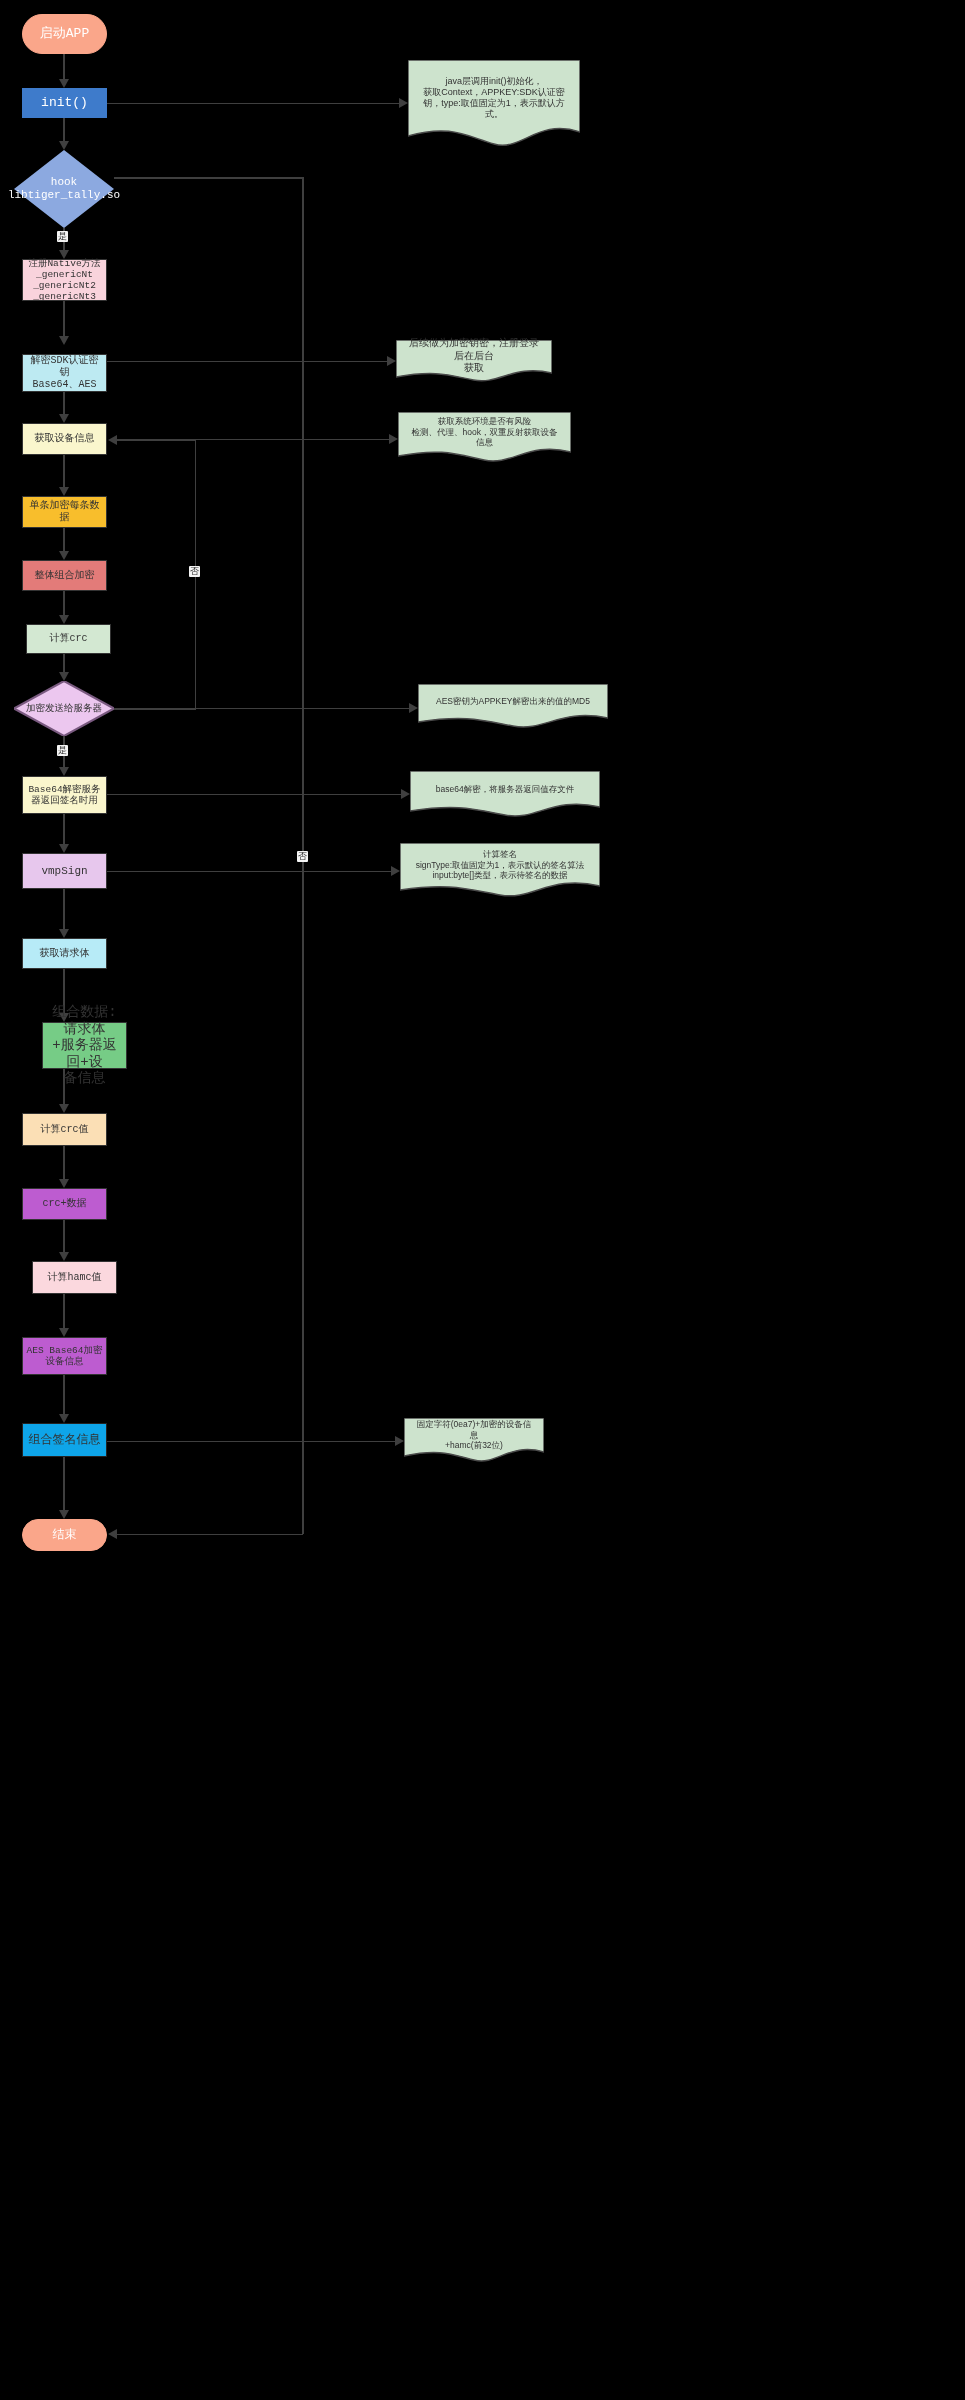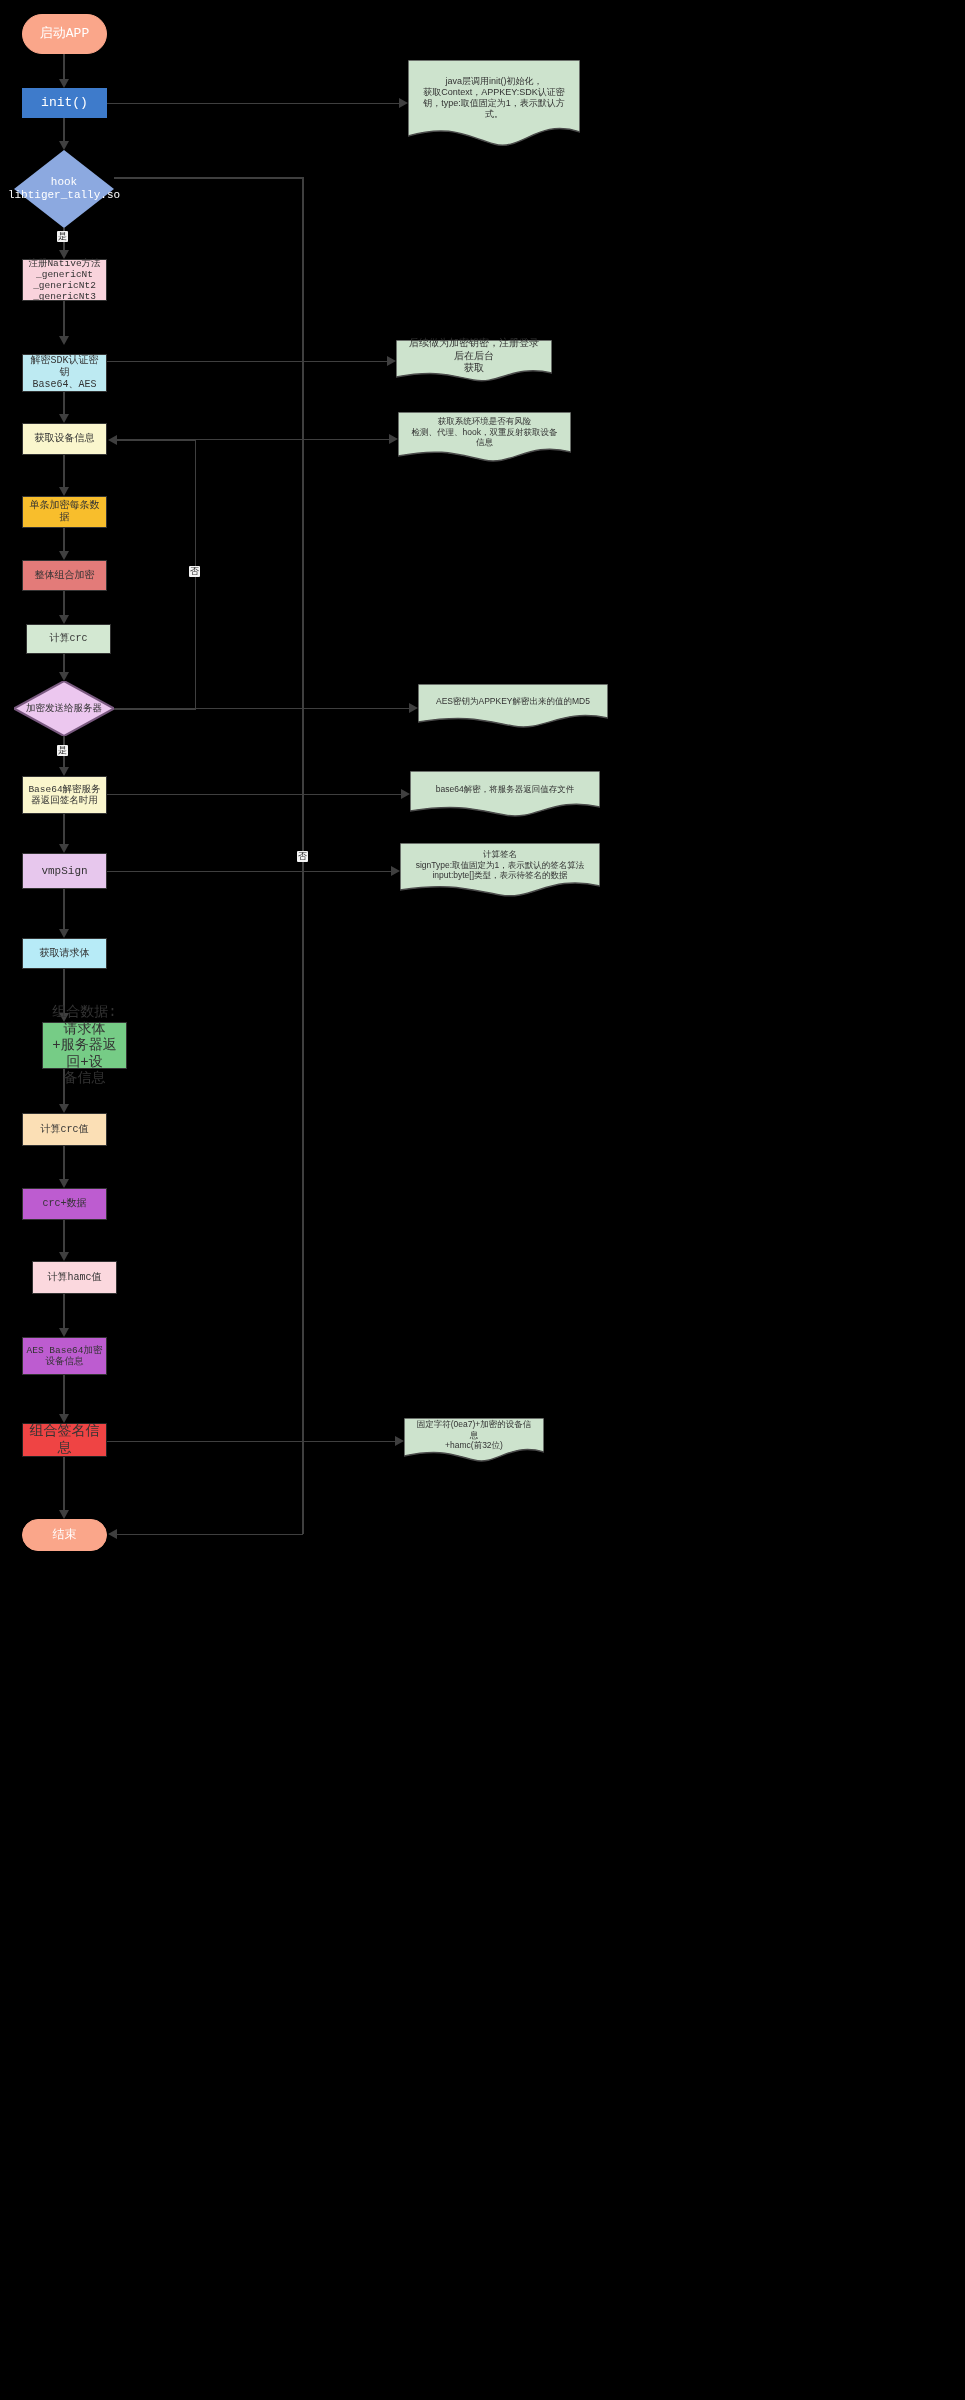--- a/index.html
+++ b/index.html
@@ -216,21 +216,21 @@
 
   <div class="node n-proc" style="left:32px;top:1261px;width:85px;height:33px;background:#FBD8DE;font-size:10px;">
     <span class="lbl">计算hamc值</span>
   </div>
 
   <div class="node n-proc" style="left:22px;top:1337px;width:85px;height:38px;background:#BD5CD0;font-size:9.5px;">
     <span class="lbl">AES Base64加密
 设备信息</span>
   </div>
 
-  <div class="node n-proc" style="left:22px;top:1423px;width:85px;height:34px;background:#ef4444;border-color:#222;font-size:14px;">
+  <div class="node n-proc" style="left:22px;top:1423px;width:85px;height:34px;background:#0ea5e9;border-color:#222;font-size:12px;">
     <span class="lbl">组合签名信息</span>
   </div>
 
   <div class="node n-start" style="left:22px;top:1519px;width:85px;height:32px;background:#FAA68A;border-color:#FAA68A;font-size:12px;color:#fff;">
     <span class="lbl">结束</span>
   </div>
 
   <div class="note" style="left:408px;top:60px;width:172px;height:86px;font-size:9px;">
     <span class="nsvg">
       <svg viewBox="0 0 172 86" preserveAspectRatio="none">

